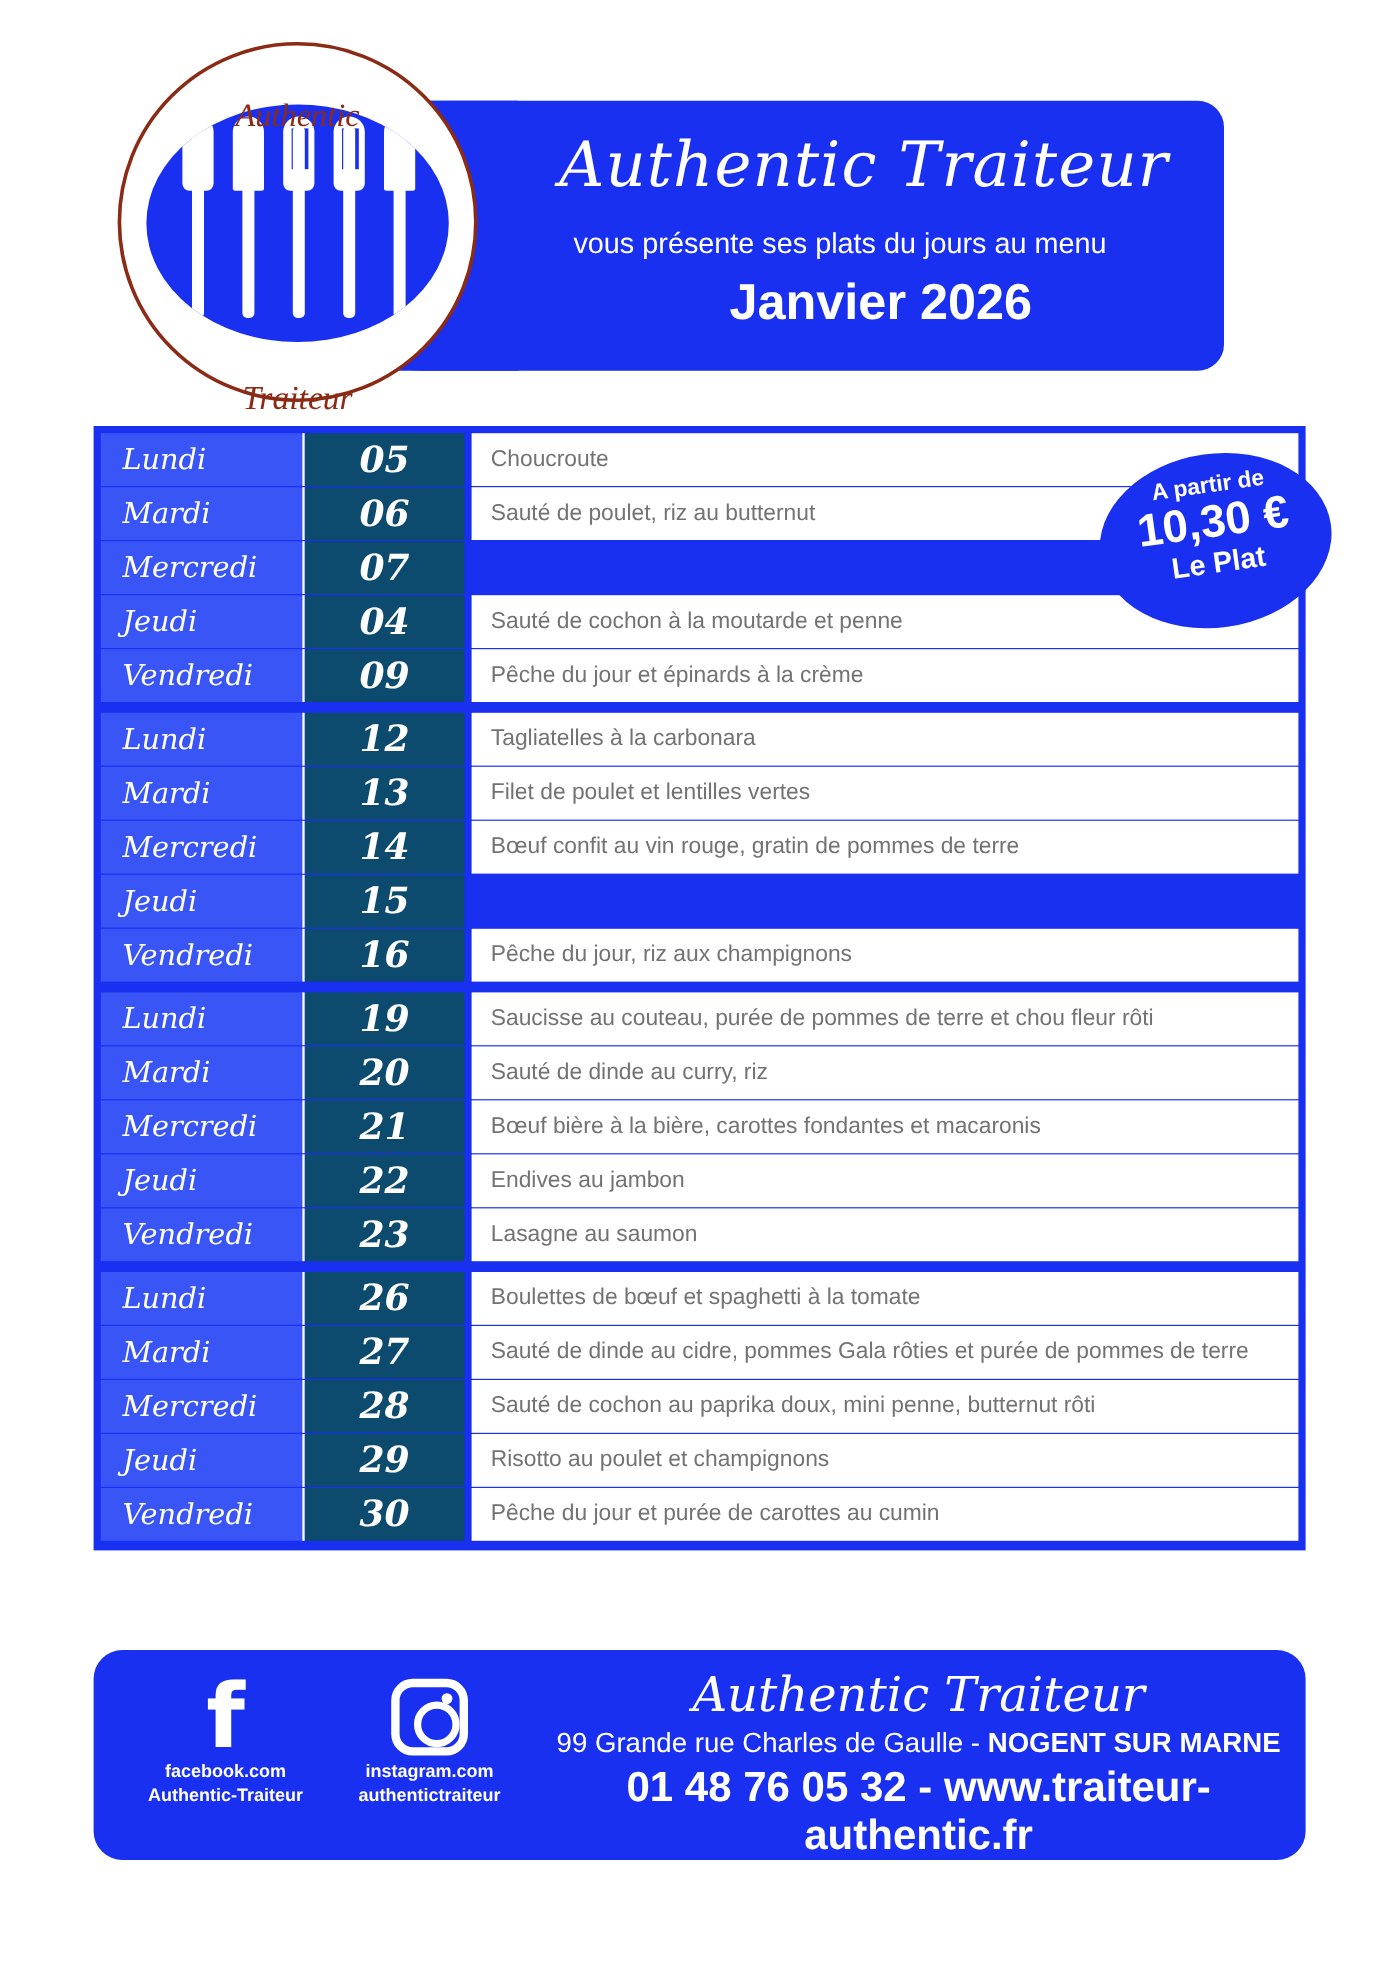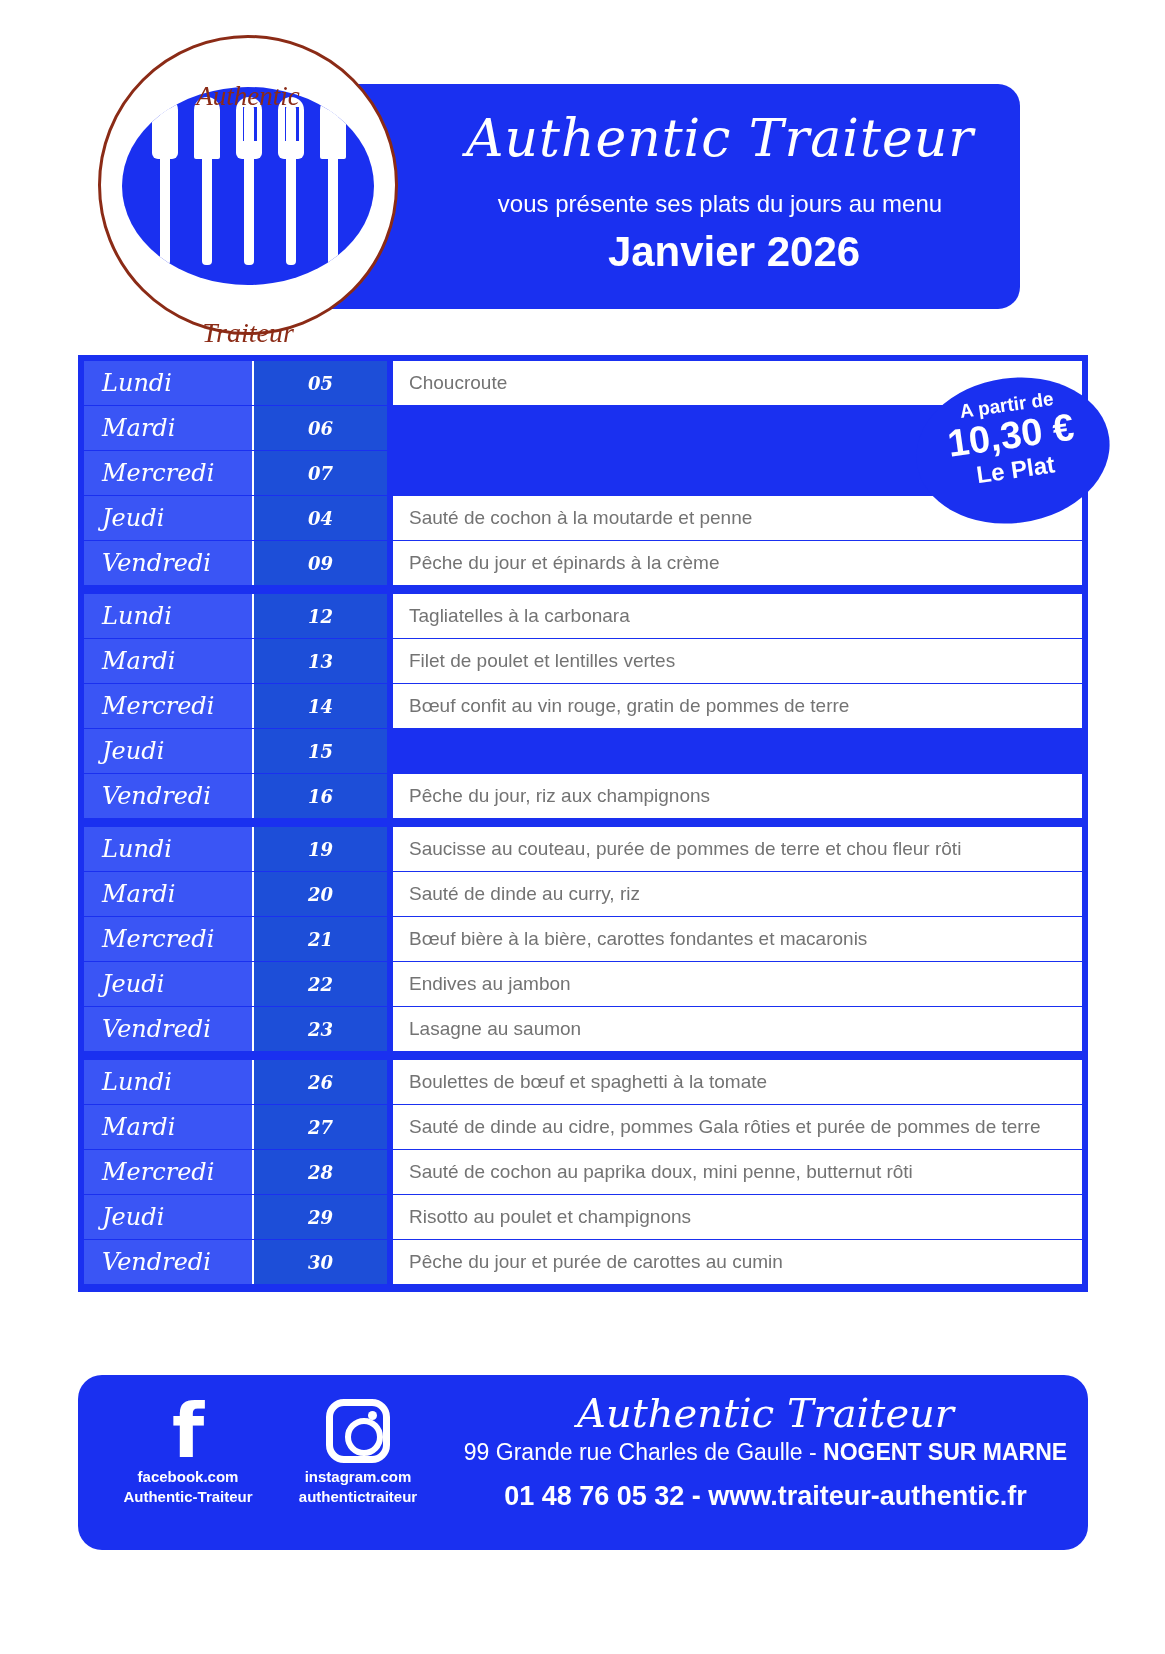--- a/index.html
+++ b/index.html
@@ -44,21 +44,21 @@
     text-align: center;
     color: #ffffff;
     font-family: "DejaVu Serif", serif;
     font-style: italic;
     font-size: 52px;
     letter-spacing: 1px;
     white-space: nowrap;
   }
   .brand-sub {
     position: absolute;
-    left: 430px;
+    left: 410px;
     top: 190px;
     width: 580px;
     text-align: center;
     color: #ffffff;
     font-size: 24px;
   }
   .brand-month {
     position: absolute;
     left: 444px;
     top: 228px;
@@ -153,26 +153,26 @@
     font-family: "DejaVu Serif", serif;
     font-style: italic;
     font-size: 24px;
     display: flex;
     align-items: center;
     padding-left: 18px;
     border-right: 2px solid #ffffff;
   }
   .cell-num {
     width: 133px;
-    background: #1d4ed8;
+    background: #0c4a6e;
     color: #ffffff;
     font-family: "DejaVu Serif", serif;
     font-style: italic;
     font-weight: bold;
-    font-size: 18px;
+    font-size: 30px;
     display: flex;
     align-items: center;
     justify-content: center;
     text-align: center;
   }
   .cell-dish {
     flex: 1;
     background: #ffffff;
     color: #737373;
     font-size: 19px;
@@ -258,21 +258,21 @@
     text-align: center;
   }
   .foot-brand {
     font-family: "DejaVu Serif", serif;
     font-style: italic;
     font-size: 40px;
     line-height: 1.1;
   }
   .foot-addr { font-size: 23px; margin-top: 4px; }
   .foot-addr .bold { font-weight: bold; }
-  .foot-phone { font-size: 27px; font-weight: bold; margin-top: 15px; }
+  .foot-phone { font-size: 35px; font-weight: bold; margin-top: 4px; }
   .foot-phone .site { font-weight: bold; }
 </style>
 </head>
 <body>
 
 <div class="header">
 
   <div class="header-banner-left"></div>
   <div class="header-banner"></div>
 
@@ -319,20 +319,21 @@
 
   <div class="week">
     <div class="row">
       <div class="cell-day">Lundi</div>
       <div class="cell-num">05</div>
       <div class="cell-dish">Choucroute</div>
     </div>
     <div class="row">
       <div class="cell-day">Mardi</div>
       <div class="cell-num">06</div>
+      <div class="cell-dish">Sauté de poulet, riz au butternut</div>
     </div>
     <div class="row">
       <div class="cell-day">Mercredi</div>
       <div class="cell-num">07</div>
     </div>
     <div class="row">
       <div class="cell-day">Jeudi</div>
       <div class="cell-num">04</div>
       <div class="cell-dish">Sauté de cochon à la moutarde et penne</div>
     </div>

